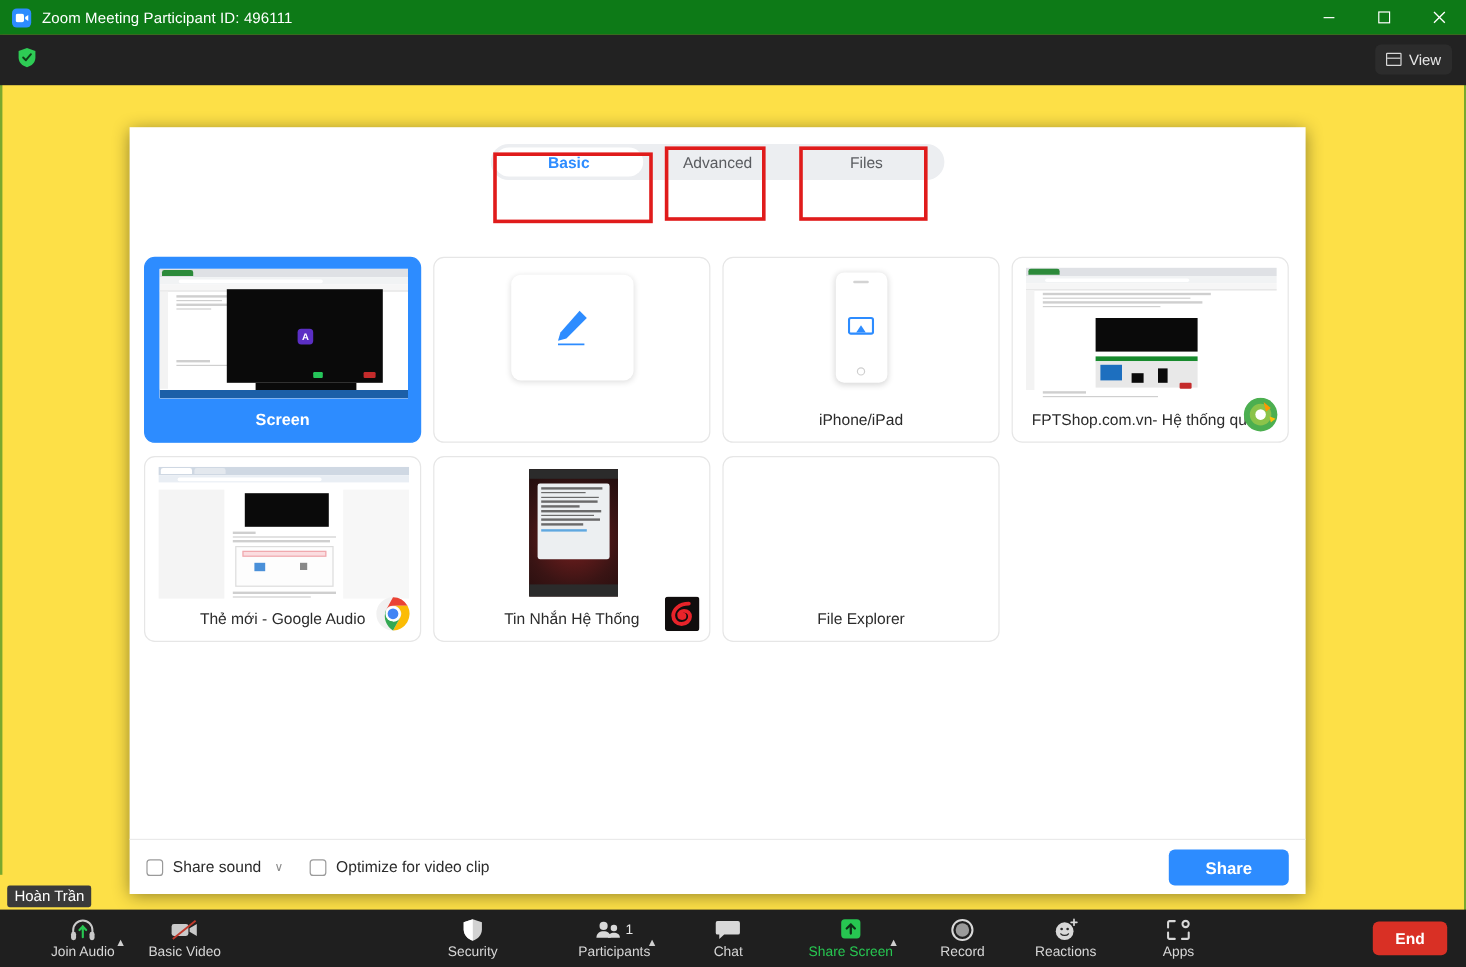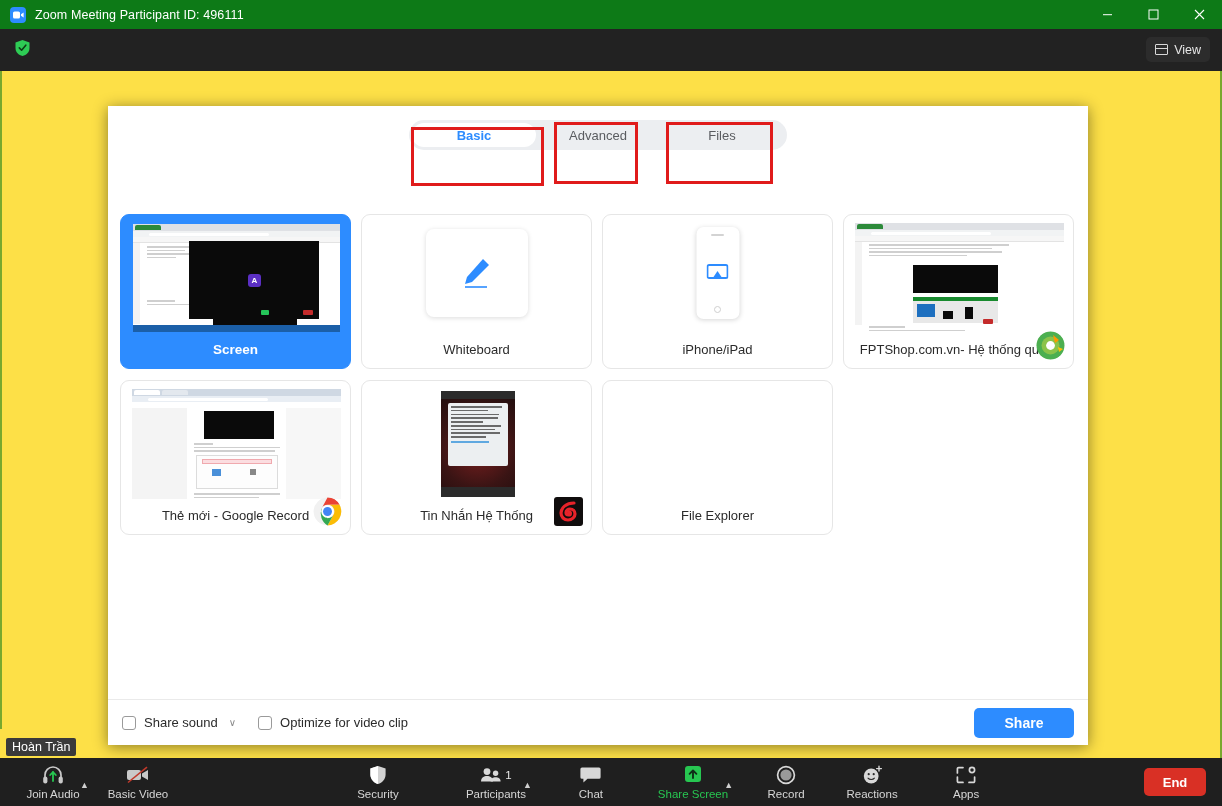--- a/index.html
+++ b/index.html
@@ -325,21 +325,20 @@
           <div class="tile-label">Screen</div>
         </div>
 
         <div class="tile">
           <div class="icon-card">
             <svg width="48" height="48" viewBox="0 0 48 48">
               <path d="M30 10 L36 16 L19 33 L12 35 L14 28 Z" fill="#2d8cff"></path>
               <path d="M12 38 H34" stroke="#2d8cff" stroke-width="1.6"></path>
             </svg>
           </div>
-          <div class="tile-label">Whiteboard</div>
         </div>
 
         <div class="tile">
           <div class="phone-shape">
             <span class="phone-speaker"></span>
             <svg width="22" height="20" viewBox="0 0 22 20">
               <rect x="1" y="2" width="20" height="13" rx="1.6" fill="none" stroke="#2d8cff" stroke-width="1.8"></rect>
               <path d="M11 8 L15 14 H7 Z" fill="#2d8cff"></path>
             </svg>
             <span class="phone-home"></span>
@@ -408,21 +407,21 @@
               <div class="ss-black" style="left:64px; top:66px; width:82px; height:34px; background:#fdfdfd; border:1px solid #dcdcdc;"></div>
               <div class="ss-black" style="left:70px; top:70px; width:70px; height:5px; background:#fbdde0; border:1px solid #f0a9ae;"></div>
               <div class="ss-black" style="left:80px; top:80px; width:9px; height:7px; background:#4a90d9;"></div>
               <div class="ss-black" style="left:118px; top:80px; width:6px; height:6px; background:#888;"></div>
               <div class="ss-lines" style="left:62px; top:104px; width:86px;">
                 <div class="ss-line" style="width:100%"></div>
                   <div class="ss-line" style="width:76%"></div>
               </div>
             </div>
           </div>
-          <div class="tile-label">Thẻ mới - Google Record</div>
+          <div class="tile-label">Thẻ mới - Google Audio</div>
           <span class="tile-appicon">
             <svg width="29" height="29" viewBox="0 0 48 48">
               <circle cx="24" cy="24" r="23" fill="#f1f1f1"></circle>
               <path d="M24 1 A23 23 0 0 1 44 13 H24 A11 11 0 0 0 14.2 19 Z" fill="#ea4335"></path>
               <path d="M44 13 A23 23 0 0 1 24 47 L33.8 29.5 A11 11 0 0 0 24 13 Z" fill="#fbbc05"></path>
               <path d="M24 47 A23 23 0 0 1 14.2 19 L24 35 A11 11 0 0 0 33.8 29.5 Z" fill="#34a853"></path>
               <circle cx="24" cy="24" r="10.4" fill="#fff"></circle>
               <circle cx="24" cy="24" r="7.4" fill="#4285f4"></circle>
             </svg>
           </span>
@@ -476,21 +475,21 @@
         </div>
         <div class="share-btn">Share</div>
       </div>
 
     </div>
 
     <div class="name-tag">Hoàn Trần</div>
 
     <div class="toolbar">
 
-      <div class="tool" style="margin-left:22px;">
+      <div class="tool" style="margin-left:38px;">
         <span class="glyph">
           <svg width="22" height="20" viewBox="0 0 22 20">
             <path d="M3 13 V10 A8 8 0 0 1 19 10 V13" fill="none" stroke="#c9c9c9" stroke-width="1.7"></path>
             <rect x="1.2" y="11.5" width="4.2" height="7" rx="2" fill="#c9c9c9"></rect>
             <rect x="16.6" y="11.5" width="4.2" height="7" rx="2" fill="#c9c9c9"></rect>
             <path d="M11 16 V7 M11 7 L8.2 10 M11 7 L13.8 10" stroke="#27c651" stroke-width="1.8" fill="none" stroke-linecap="round"></path>
           </svg>
         </span>
         <span class="tlabel">Join Audio</span>
       </div>

